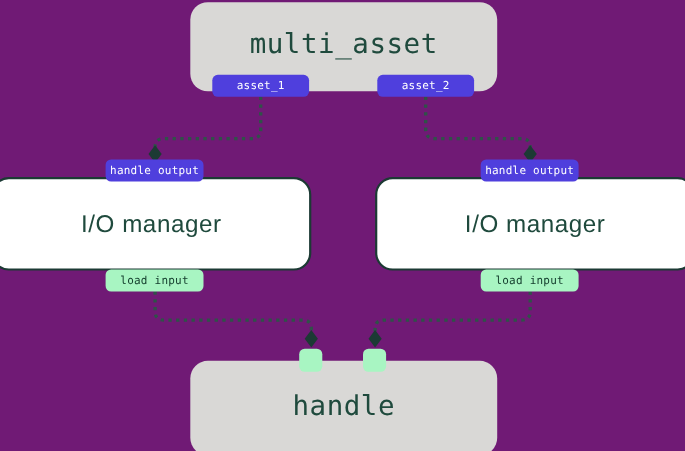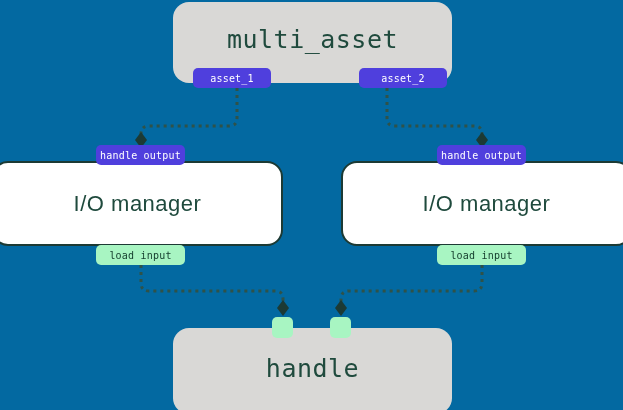--- a/index.html
+++ b/index.html
@@ -4,21 +4,21 @@
 <style>
   html, body {
     margin: 0;
     padding: 0;
     background: #4c6a72;
   }
   #stage {
     position: relative;
     width: 623px;
     height: 410px;
-    background: #0369a1;
+    background: #701a75;
     overflow: hidden;
     font-family: "DejaVu Sans Mono", "Liberation Mono", monospace;
   }
 
   
   .group-node {
     position: absolute;
     background: #d9d8d6;
     border-radius: 16px;
     display: flex;
@@ -98,22 +98,22 @@
   .badge-out {
     background: #4f3fdd;
     color: #ffffff;
   }
   .badge-in {
     background: #a8f5c2;
     color: #16402f;
     justify-content: center;
   }
 
-  #badge-asset-1 { left: 193px; top: 68px; width: 78px; }
-  #badge-asset-2 { left: 359px; top: 68px; width: 88px; }
+  #badge-asset-1 { left: 193px; top: 68px; width: 88px; }
+  #badge-asset-2 { left: 343px; top: 68px; width: 88px; }
   #badge-handle-output-left  { left: 96px;  top: 145px; width: 89px; }
   #badge-handle-output-right { left: 437px; top: 145px; width: 89px; }
   #badge-load-input-left  { left: 96px;  top: 245px; width: 89px; }
   #badge-load-input-right { left: 437px; top: 245px; width: 89px; }
 
   
   .port-square {
     position: absolute;
     width: 21px;
     height: 21px;

